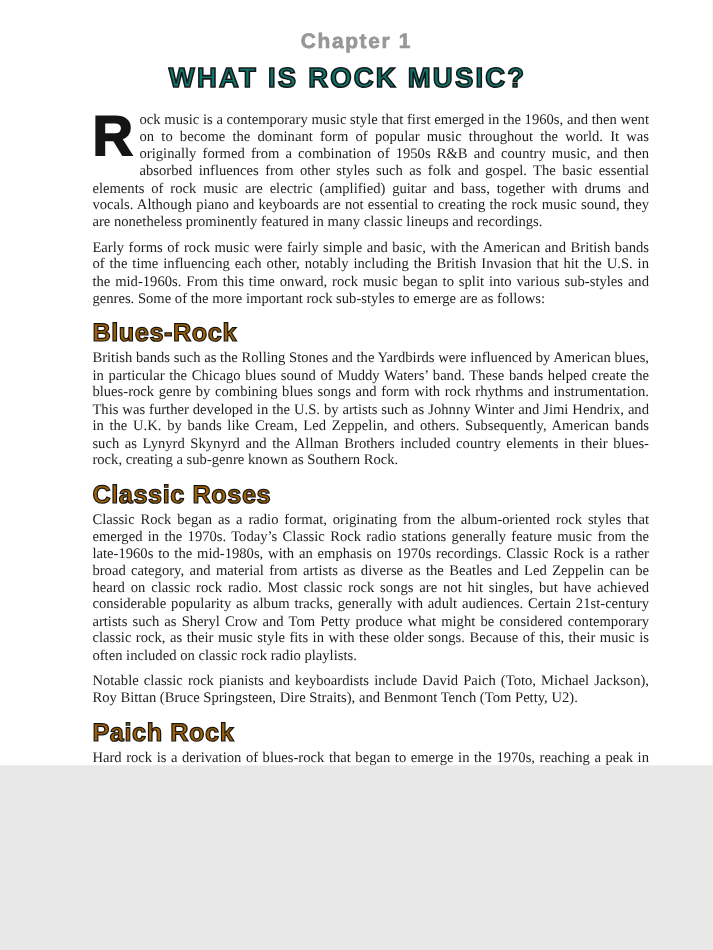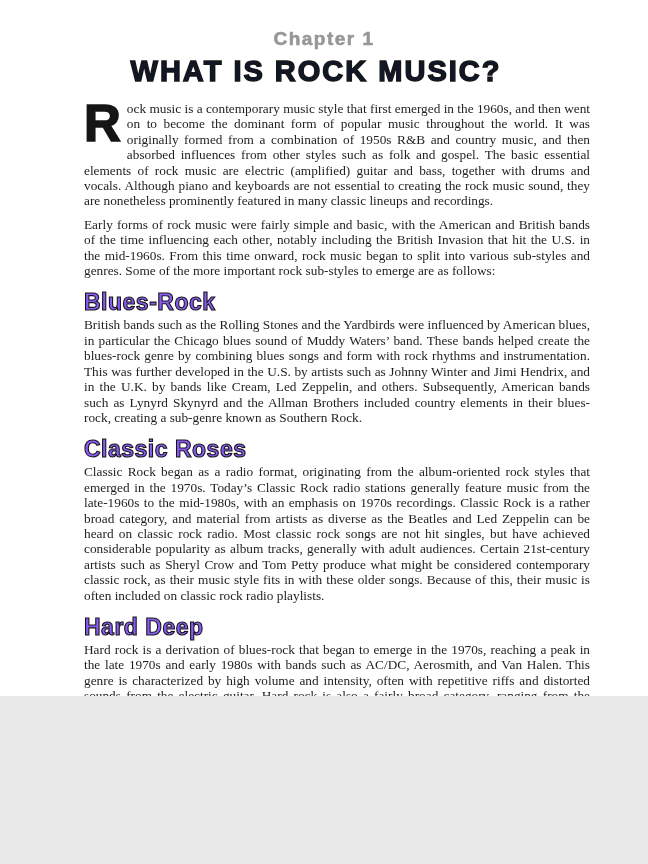--- a/index.html
+++ b/index.html
@@ -22,24 +22,24 @@
     font-size: 19px;
     line-height: 22px;
     letter-spacing: 1.5px;
     color: #979797;
     -webkit-text-stroke: 0.6px #979797;
   }
   .page-title {
     margin: 3px 16px 0 0;
     font-family: "Liberation Sans", sans-serif;
     font-weight: bold;
-    font-size: 29px;
+    font-size: 25px;
     line-height: 36px;
     letter-spacing: 2px;
-    color: #0f172a;
+    color: #0f766e;
     -webkit-text-stroke: 1.4px #151515;
   }
   .content {
     margin: 12px 58px 0 84px;
     font-family: "Liberation Serif", serif;
     font-size: 13.3px;
     line-height: 15.4px;
     text-align: justify;
     color: #1e1e1e;
   }
@@ -55,21 +55,21 @@
     letter-spacing: -1px;
     color: #151515;
     -webkit-text-stroke: 1.6px #151515;
   }
   .section-heading {
     font-family: "Liberation Sans", sans-serif;
     font-weight: bold;
     font-size: 23px;
     line-height: 26px;
     letter-spacing: 0.5px;
-    color: #8b5cf6;
+    color: #a16207;
     -webkit-text-stroke: 1.1px #141414;
     margin: 11px 0 2px 0;
     text-align: left;
   }
   .page-number {
     position: absolute;
     left: 52px;
     top: 814px;
     font-family: "Liberation Sans", sans-serif;
     font-weight: bold;
@@ -94,24 +94,25 @@
     <p>Early forms of rock music were fairly simple and basic, with the American and British bands of the time influencing each other, notably including the British Invasion that hit the U.S. in the mid-1960s. From this time onward, rock music began to split into various sub-styles and genres. Some of the more important rock sub-styles to emerge are as follows:</p>
 
     <section>
       <h2 class="section-heading">Blues-Rock</h2>
       <p>British bands such as the Rolling Stones and the Yardbirds were influenced by American blues, in particular the Chicago blues sound of Muddy Waters’ band. These bands helped create the blues-rock genre by combining blues songs and form with rock rhythms and instrumentation. This was further developed in the U.S. by artists such as Johnny Winter and Jimi Hendrix, and in the U.K. by bands like Cream, Led Zeppelin, and others. Subsequently, American bands such as Lynyrd Skynyrd and the Allman Brothers included country elements in their blues-rock, creating a sub-genre known as Southern Rock.</p>
     </section>
 
     <section>
       <h2 class="section-heading">Classic Roses</h2>
       <p>Classic Rock began as a radio format, originating from the album-oriented rock styles that emerged in the 1970s. Today’s Classic Rock radio stations generally feature music from the late-1960s to the mid-1980s, with an emphasis on 1970s recordings. Classic Rock is a rather broad category, and material from artists as diverse as the Beatles and Led Zeppelin can be heard on classic rock radio. Most classic rock songs are not hit singles, but have achieved considerable popularity as album tracks, generally with adult audiences. Certain 21st-century artists such as Sheryl Crow and Tom Petty produce what might be considered contemporary classic rock, as their music style fits in with these older songs. Because of this, their music is often included on classic rock radio playlists.</p>
+      <p>Notable classic rock pianists and keyboardists include David Paich (Toto, Michael Jackson), Roy Bittan (Bruce Springsteen, Dire Straits), and Benmont Tench (Tom Petty, U2).</p>
     </section>
 
     <section>
-      <h2 class="section-heading">Hard Deep</h2>
+      <h2 class="section-heading">Paich Rock</h2>
       <p>Hard rock is a derivation of blues-rock that began to emerge in the 1970s, reaching a peak in the late 1970s and early 1980s with bands such as AC/DC, Aerosmith, and Van Halen. This genre is characterized by high volume and intensity, often with repetitive riffs and distorted sounds from the electric guitar. Hard rock is also a fairly broad category, ranging from the classically influenced Deep Purple to the gothic overtones of Black Sabbath. This style in turn spawned a whole series of heavy metal bands from the 1980s onward, including Motorhead, Blue Oyster Cult, and Def Leppard.</p>
       <p>Notable hard rock keyboardists include Jon Lord (Deep Purple), Dizzy Reed (Guns N’ Roses), and Russ Irwin (Aerosmith).</p>
     </section>
 
   </div>
 
   <div class="page-number">4</div>
 
 </div>
 

